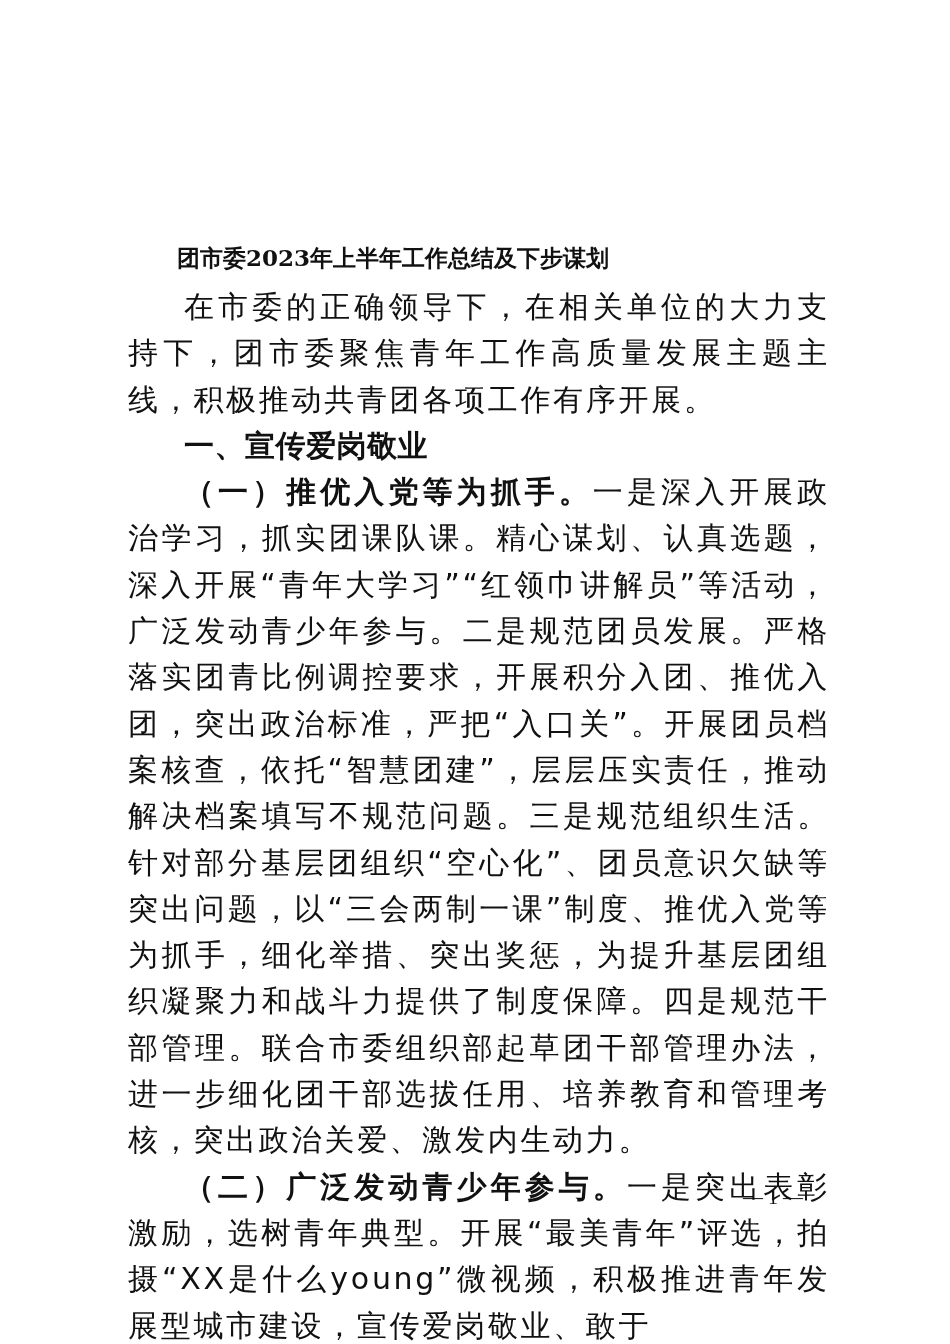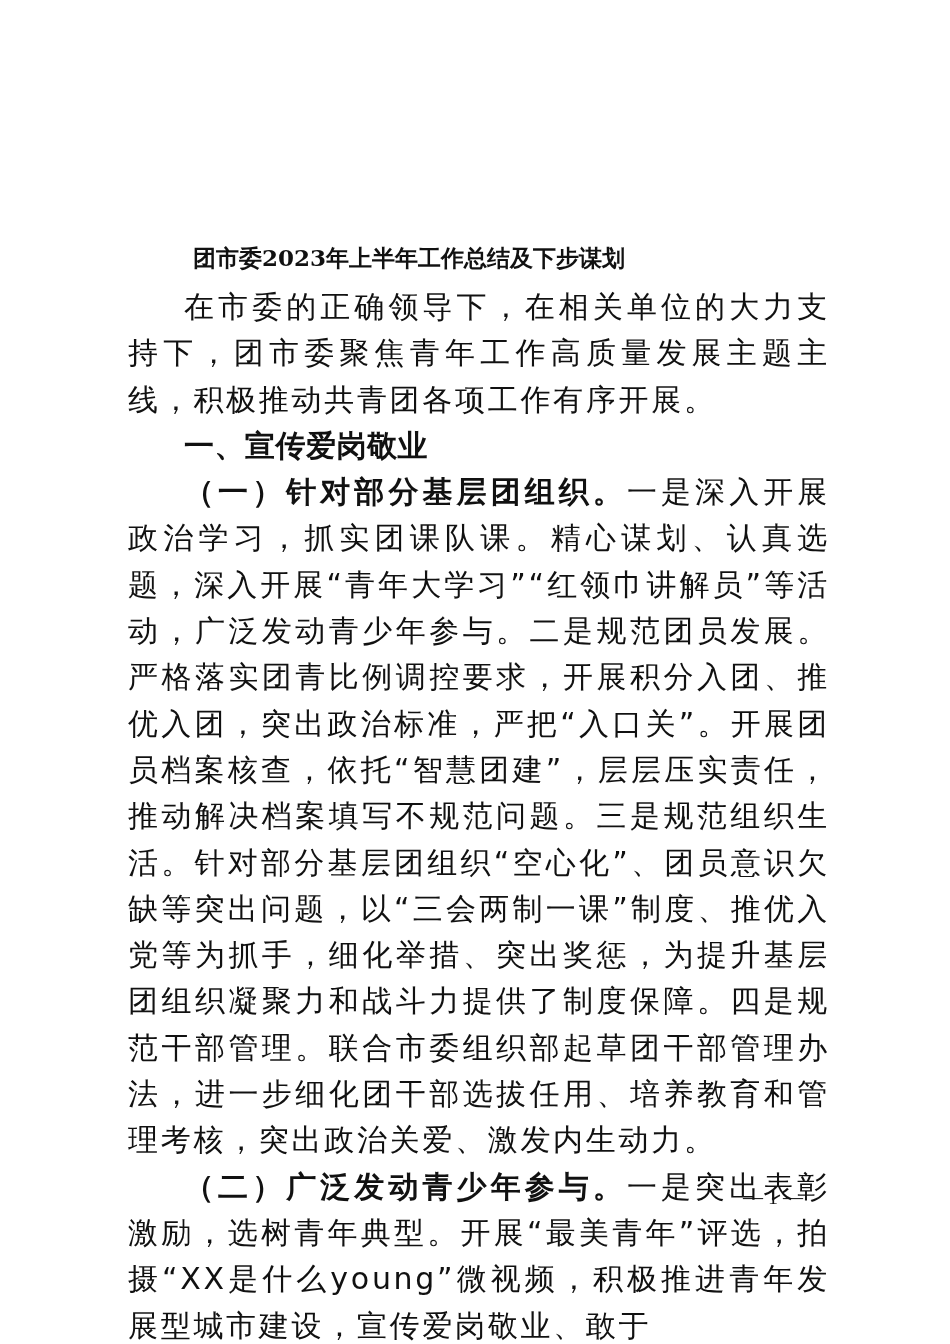--- a/index.html
+++ b/index.html
@@ -1,21 +1,21 @@
 <!DOCTYPE html>
 <html><head>
 <meta charset="utf-8">
 <style>
   html, body { margin: 0; padding: 0; background: #ffffff; }
   body { width: 950px; height: 1344px; position: relative; overflow: hidden; color: #111; }
   .page { position: absolute; left: 0; top: 0; width: 950px; height: 1344px; background: #fff; }
   .title {
     position: absolute; left: 0; width: 786px; top: 240px; text-align: center;
     font-family: "DejaVu Serif", "Liberation Serif", serif; font-weight: bold;
-    font-size: 23px; line-height: 36px; letter-spacing: 0px; padding-left: 16px;
+    font-size: 23px; line-height: 36px; letter-spacing: 0px;
   }
   .body {
     position: absolute; left: 128px; top: 284px; width: 702px;
     font-family: "DejaVu Sans", "Liberation Sans", sans-serif;
     font-size: 30px; line-height: 46.3px; text-align: justify;
     text-justify: inter-character; letter-spacing: 2.7px;
   }
   .body p { margin: 0; text-indent: 56px; }
   .h1 { font-weight: bold; font-family: "DejaVu Sans", "Liberation Sans", sans-serif; letter-spacing: 0.5px; }
   .h2 { font-weight: bold; }
@@ -26,18 +26,18 @@
 </style>
 </head>
 <body>
 
 <div class="page">
   <div class="title">团市委2023年上半年工作总结及下步谋划</div>
 
   <div class="body">
     <p>在市委的正确领导下，在相关单位的大力支持下，团市委聚焦青年工作高质量发展主题主线，积极推动共青团各项工作有序开展。</p>
     <p class="h1">一、宣传爱岗敬业</p>
-    <p><span class="h2">（一）针对部分基层团组织。</span><span>一是深入开展政治学习，抓实团课队课。精心谋划、认真选题，深入开展“青年大学习”“红领巾讲解员”等活动，广泛发动青少年参与。二是规范团员发展。严格落实团青比例调控要求，开展积分入团、推优入团，突出政治标准，严把“入口关”。开展团员档案核查，依托“智慧团建”，层层压实责任，推动解决档案填写不规范问题。三是规范组织生活。针对部分基层团组织“空心化”、团员意识欠缺等突出问题，以“三会两制一课”制度、推优入党等为抓手，细化举措、突出奖惩，为提升基层团组织凝聚力和战斗力提供了制度保障。四是规范干部管理。联合市委组织部起草团干部管理办法，进一步细化团干部选拔任用、培养教育和管理考核，突出政治关爱、激发内生动力。</span></p>
+    <p><span class="h2">（一）推优入党等为抓手。</span><span>一是深入开展政治学习，抓实团课队课。精心谋划、认真选题，深入开展“青年大学习”“红领巾讲解员”等活动，广泛发动青少年参与。二是规范团员发展。严格落实团青比例调控要求，开展积分入团、推优入团，突出政治标准，严把“入口关”。开展团员档案核查，依托“智慧团建”，层层压实责任，推动解决档案填写不规范问题。三是规范组织生活。针对部分基层团组织“空心化”、团员意识欠缺等突出问题，以“三会两制一课”制度、推优入党等为抓手，细化举措、突出奖惩，为提升基层团组织凝聚力和战斗力提供了制度保障。四是规范干部管理。联合市委组织部起草团干部管理办法，进一步细化团干部选拔任用、培养教育和管理考核，突出政治关爱、激发内生动力。</span></p>
     <p><span class="h2">（二）广泛发动青少年参与。</span><span>一是突出表彰激励，选树青年典型。开展“最美青年”评选，拍摄“XX是什么young”微视频，积极推进青年发展型城市建设，宣传爱岗敬业、敢于</span></p>
   </div>
 
   <div class="page-number">— 1 —</div>
 </div>
 
 </body></html>

